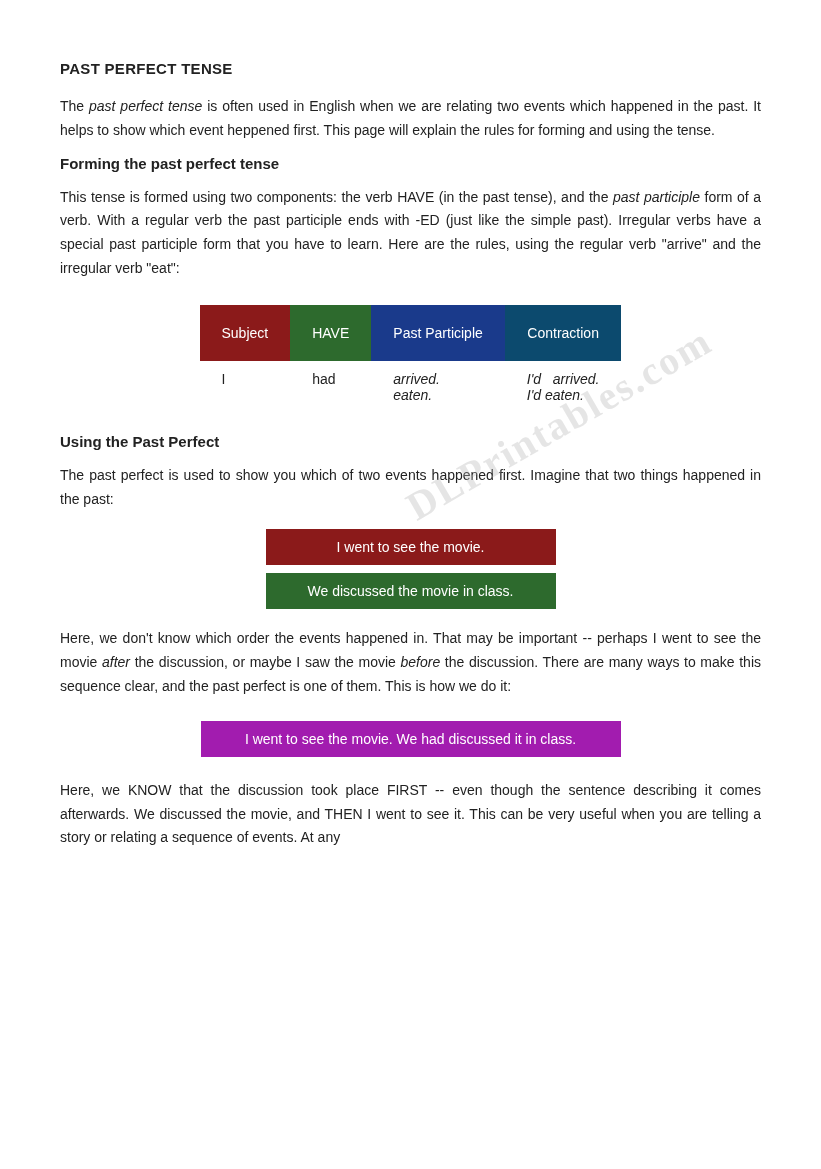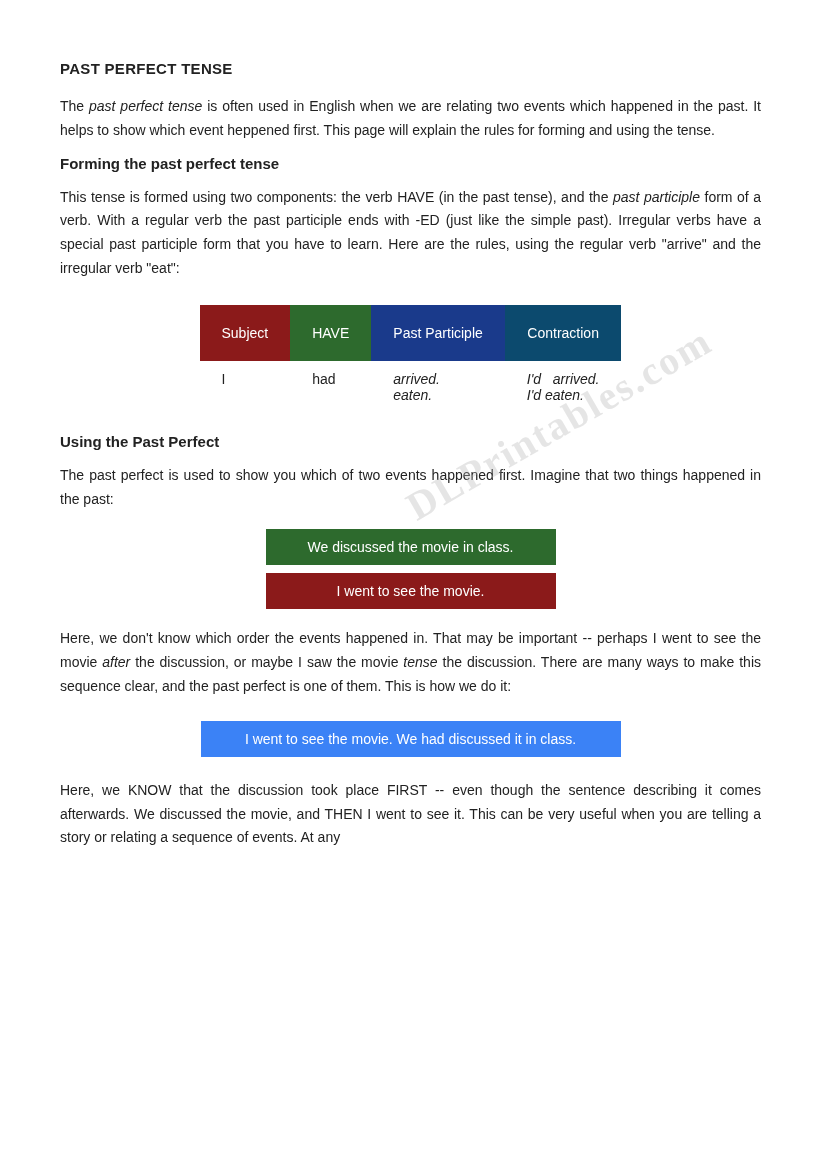--- a/index.html
+++ b/index.html
@@ -119,21 +119,21 @@
       margin-bottom: 22px;
     }
 
     .combined-box-container {
       display: flex;
       justify-content: center;
       margin-bottom: 22px;
     }
 
     .combined-box {
-      background-color: #3b82f6;
+      background-color: #a21caf;
       color: #fff;
       padding: 10px 30px;
       font-size: 14px;
       text-align: center;
       min-width: 420px;
     }
 
     .final-text {
       text-align: justify;
       line-height: 1.7;
@@ -197,26 +197,26 @@
       </tbody>
     </table>
   </div>
 
   <div class="using-section">
     <div class="using-heading">Using the Past Perfect</div>
 
     <p class="using-text">The past perfect is used to show you which of two events happened first. Imagine that two things happened in the past:</p>
 
     <div class="highlight-box-container">
+      <div class="highlight-box highlight-dark-red">I went to see the movie.</div>
       <div class="highlight-box highlight-dark-green">We discussed the movie in class.</div>
-      <div class="highlight-box highlight-dark-red">I went to see the movie.</div>
     </div>
 
     <p class="middle-text">
-      Here, we don't know which order the events happened in. That may be important -- perhaps I went to see the movie <em>after</em> the discussion, or maybe I saw the movie <em>tense</em> the discussion. There are many ways to make this sequence clear, and the past perfect is one of them. This is how we do it:
+      Here, we don't know which order the events happened in. That may be important -- perhaps I went to see the movie <em>after</em> the discussion, or maybe I saw the movie <em>before</em> the discussion. There are many ways to make this sequence clear, and the past perfect is one of them. This is how we do it:
     </p>
 
     <div class="combined-box-container">
       <div class="combined-box">I went to see the movie. We had discussed it in class.</div>
     </div>
 
     <p class="final-text">
       Here, we KNOW that the discussion took place FIRST -- even though the sentence describing it comes afterwards. We discussed the movie, and THEN I went to see it. This can be very useful when you are telling a story or relating a sequence of events. At any
     </p>
   </div>

